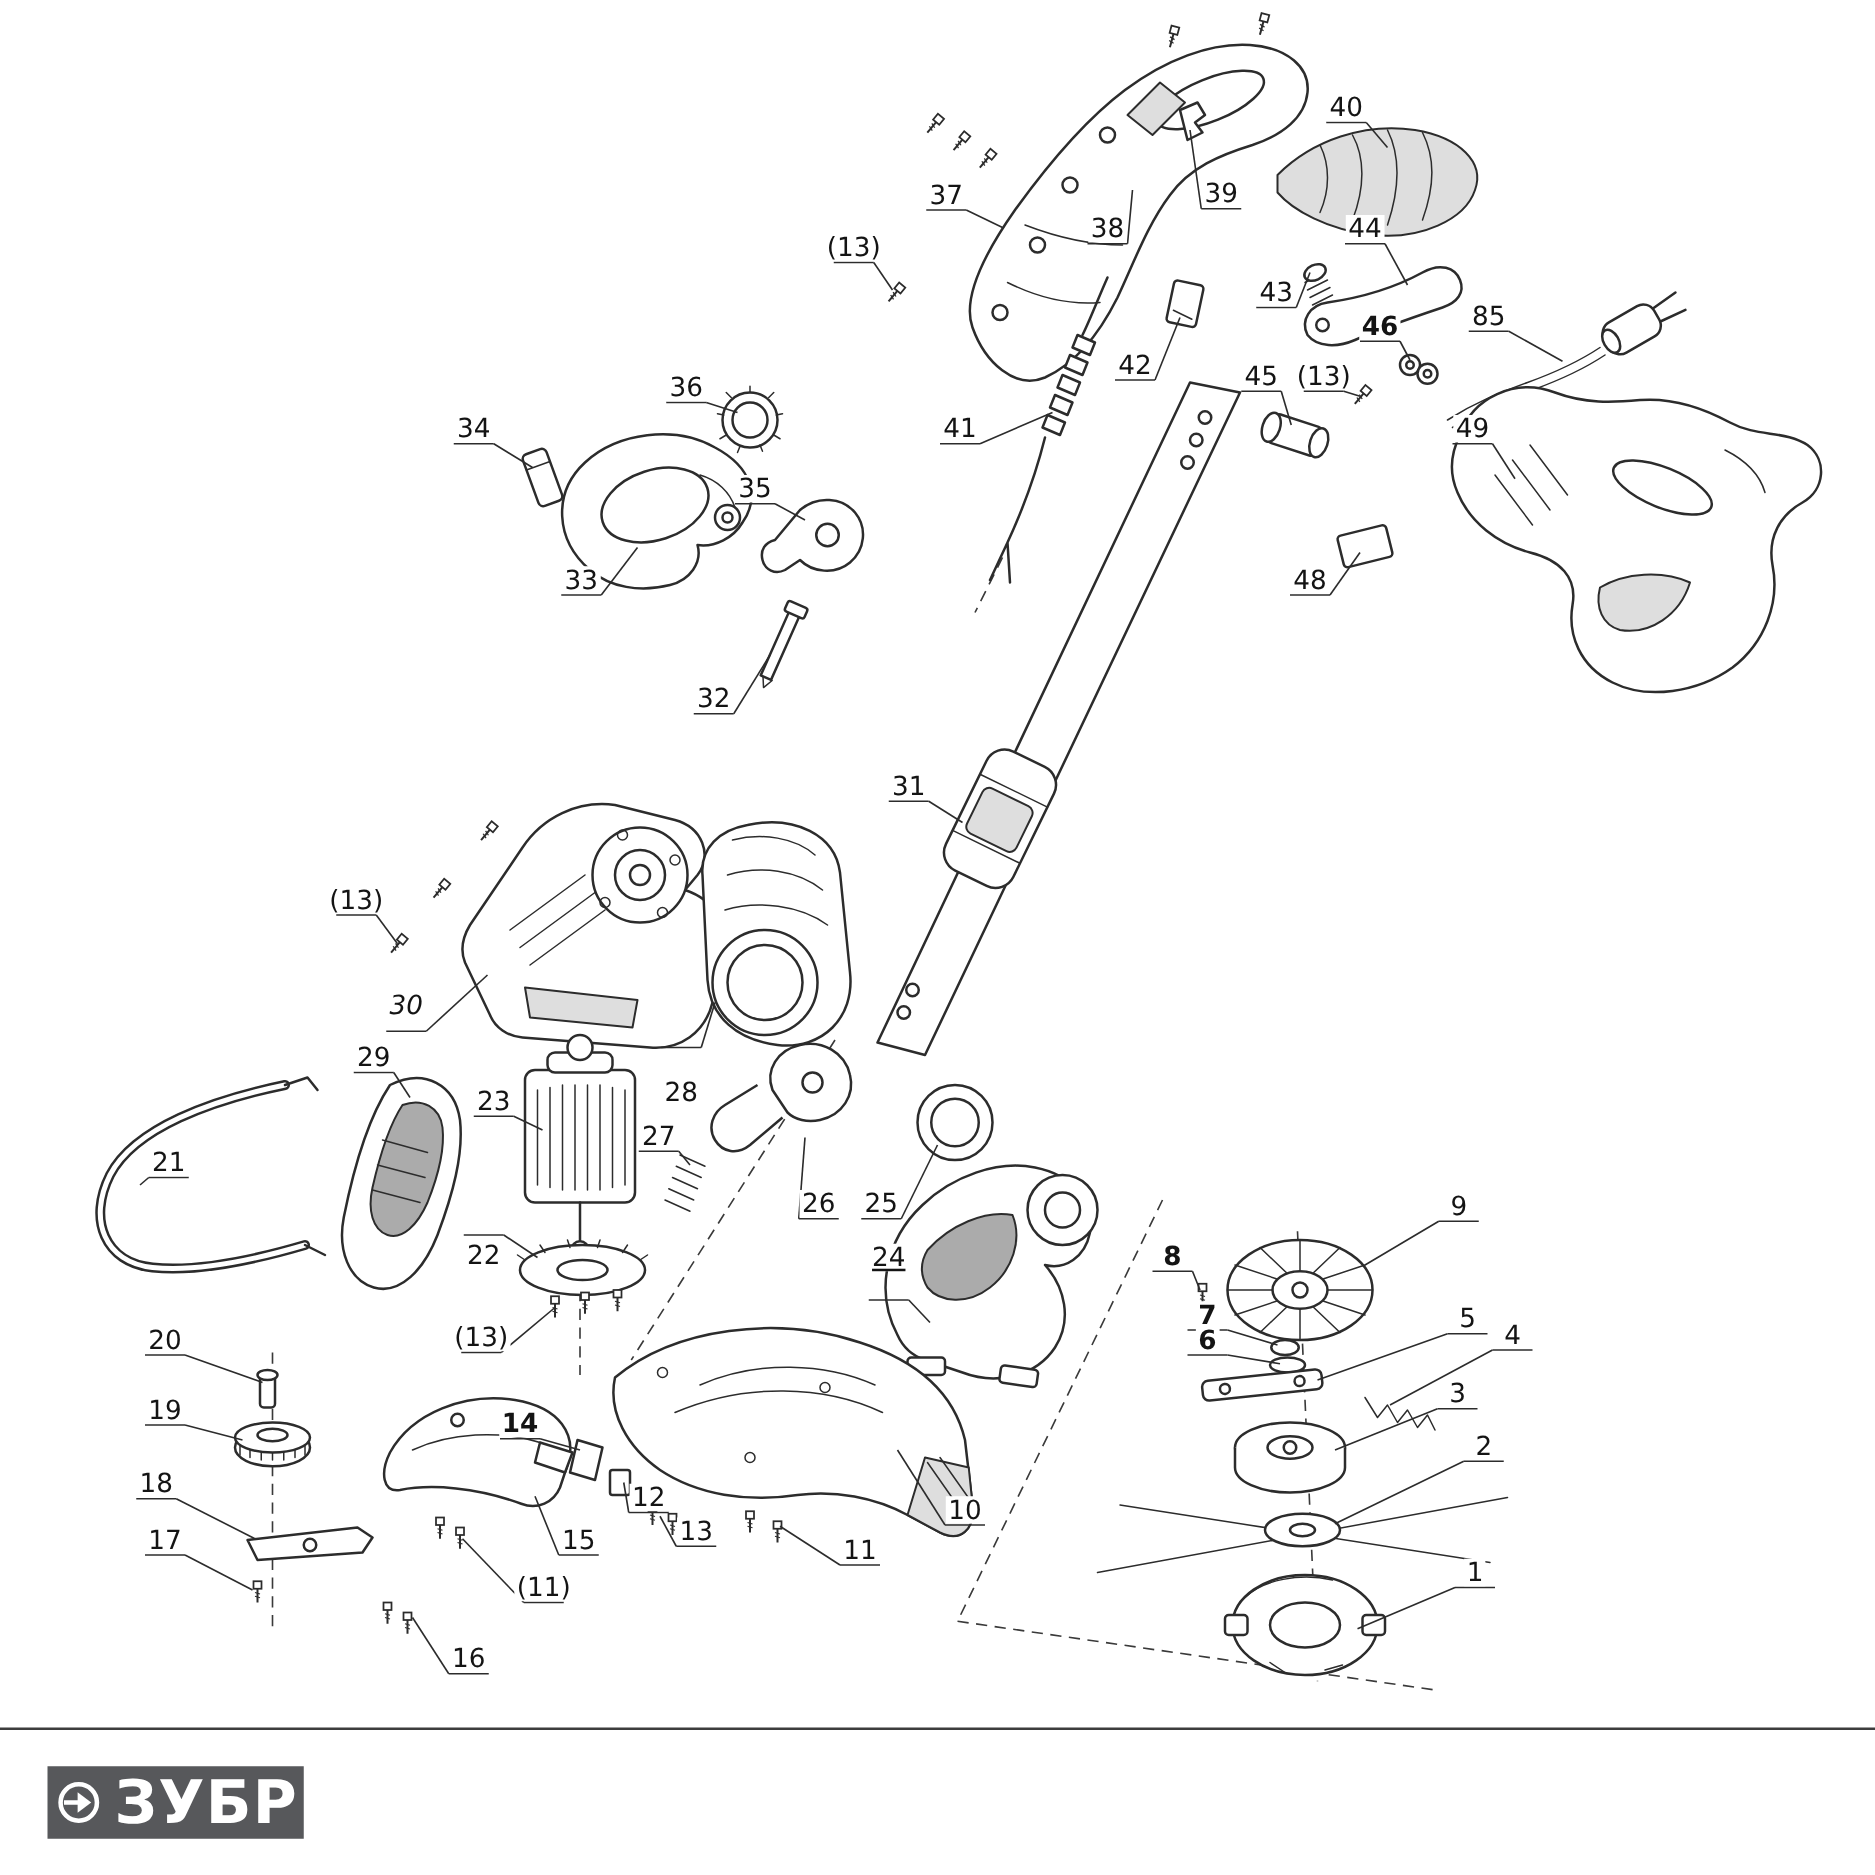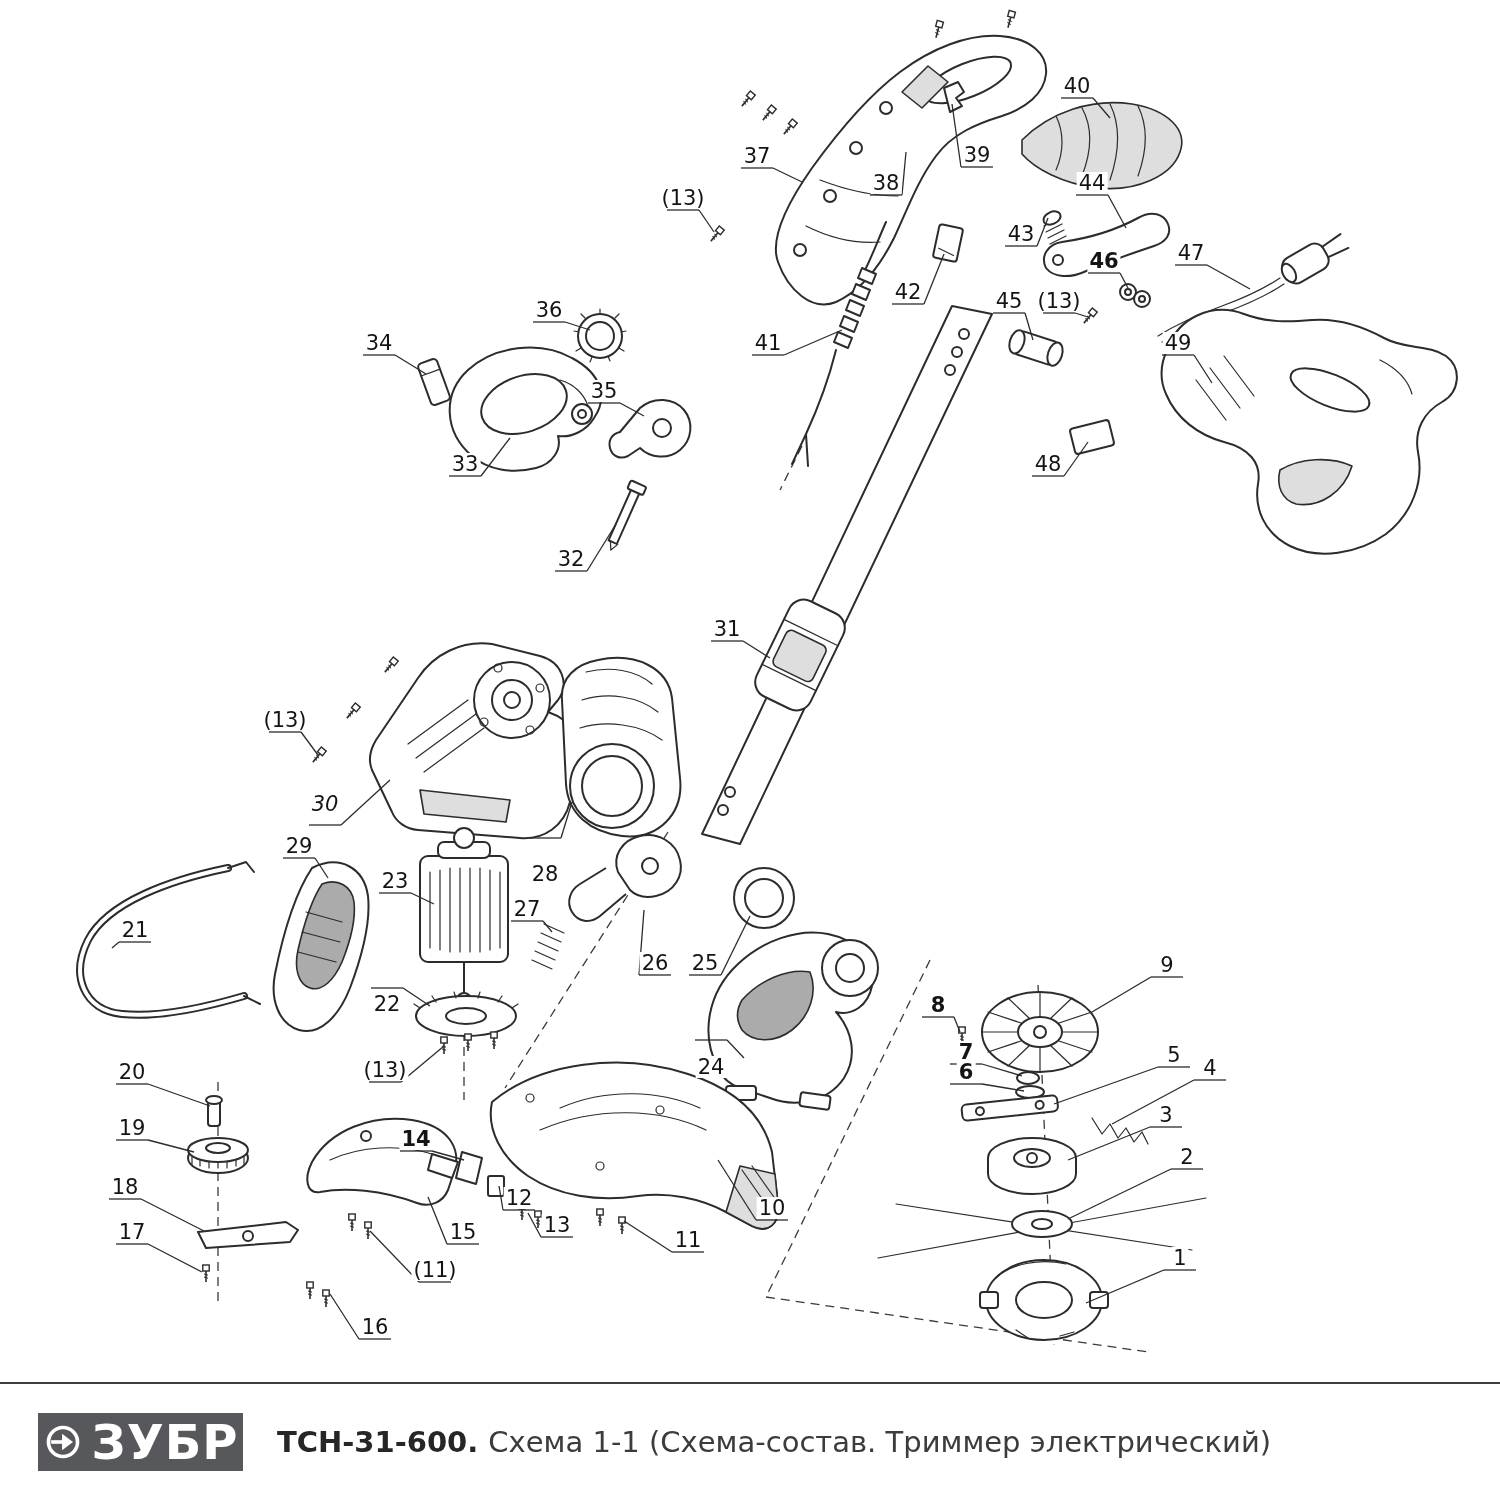--- a/index.html
+++ b/index.html
@@ -475,21 +475,21 @@
     </svg>
 
   <div id="label-layer">
       <div class="part-label" style="left: 1077px; top: 86px;">40</div>
       <div class="part-label" style="left: 757px; top: 156px;">37</div>
       <div class="part-label" style="left: 977px; top: 155px;">39</div>
       <div class="part-label" style="left: 886px; top: 183px;">38</div>
       <div class="part-label" style="left: 1092px; top: 183px;">44</div>
       <div class="part-label" style="left: 683px; top: 198px;">(13)</div>
       <div class="part-label" style="left: 1021px; top: 234px;">43</div>
-      <div class="part-label" style="left: 1191px; top: 253px;">47</div>
+      <div class="part-label" style="left: 1191px; top: 253px;">85</div>
       <div class="part-label bold" style="left: 1104px; top: 261px;">46</div>
       <div class="part-label" style="left: 908px; top: 292px;">42</div>
       <div class="part-label" style="left: 1009px; top: 301px;">45</div>
       <div class="part-label" style="left: 1059px; top: 301px;">(13)</div>
       <div class="part-label" style="left: 549px; top: 310px;">36</div>
       <div class="part-label" style="left: 379px; top: 343px;">34</div>
       <div class="part-label" style="left: 768px; top: 343px;">41</div>
       <div class="part-label" style="left: 1178px; top: 343px;">49</div>
       <div class="part-label" style="left: 604px; top: 391px;">35</div>
       <div class="part-label" style="left: 465px; top: 464px;">33</div>
@@ -501,21 +501,21 @@
       <div class="part-label" style="left: 545px; top: 826px; margin-top: 48px;">28</div>
       <div class="part-label" style="left: 299px; top: 846px;">29</div>
       <div class="part-label" style="left: 395px; top: 881px;">23</div>
       <div class="part-label" style="left: 527px; top: 909px;">27</div>
       <div class="part-label" style="left: 135px; top: 930px;">21</div>
       <div class="part-label" style="left: 655px; top: 963px;">26</div>
       <div class="part-label" style="left: 705px; top: 963px;">25</div>
       <div class="part-label" style="left: 1167px; top: 965px;">9</div>
       <div class="part-label" style="left: 387px; top: 1004px; text-align: right;">22</div>
       <div class="part-label bold" style="left: 938px; top: 1005px;">8</div>
-      <div class="part-label" style="left: 711px; top: 1067px;">24</div>
+      <div class="part-label" style="left: 711px; top: 1006px; text-decoration: underline;">24</div>
       <div class="part-label bold" style="left: 966px; top: 1052px;">7</div>
       <div class="part-label" style="left: 1174px; top: 1055px;">5</div>
       <div class="part-label bold" style="left: 966px; top: 1072px;">6</div>
       <div class="part-label" style="left: 385px; top: 1070px;">(13)</div>
       <div class="part-label" style="left: 1210px; top: 1068px;">4</div>
       <div class="part-label" style="left: 132px; top: 1072px;">20</div>
       <div class="part-label" style="left: 1166px; top: 1115px;">3</div>
       <div class="part-label" style="left: 132px; top: 1128px;">19</div>
       <div class="part-label bold" style="left: 416px; top: 1139px;">14</div>
       <div class="part-label" style="left: 1187px; top: 1157px;">2</div>
@@ -534,16 +534,13 @@
 
 <div class="footer">
   <div class="logo-box">
     <svg width="40" height="40" viewBox="0 0 44 44">
       <circle cx="22" cy="22" r="16" fill="none" stroke="#ffffff" stroke-width="4"></circle>
       <line x1="9" y1="22" x2="23" y2="22" stroke="#ffffff" stroke-width="4"></line>
       <path d="M21,13 L33,22 L21,31 Z" fill="#ffffff"></path>
     </svg>
     <span class="logo-text">ЗУБР</span>
   </div>
-  <div class="caption">
-    <span class="model">ТСН-31-600.</span><span class="subtitle">Схема 1-1 (Схема-состав. Триммер электрический)</span>
-  </div>
 </div>
 
 </body></html>

